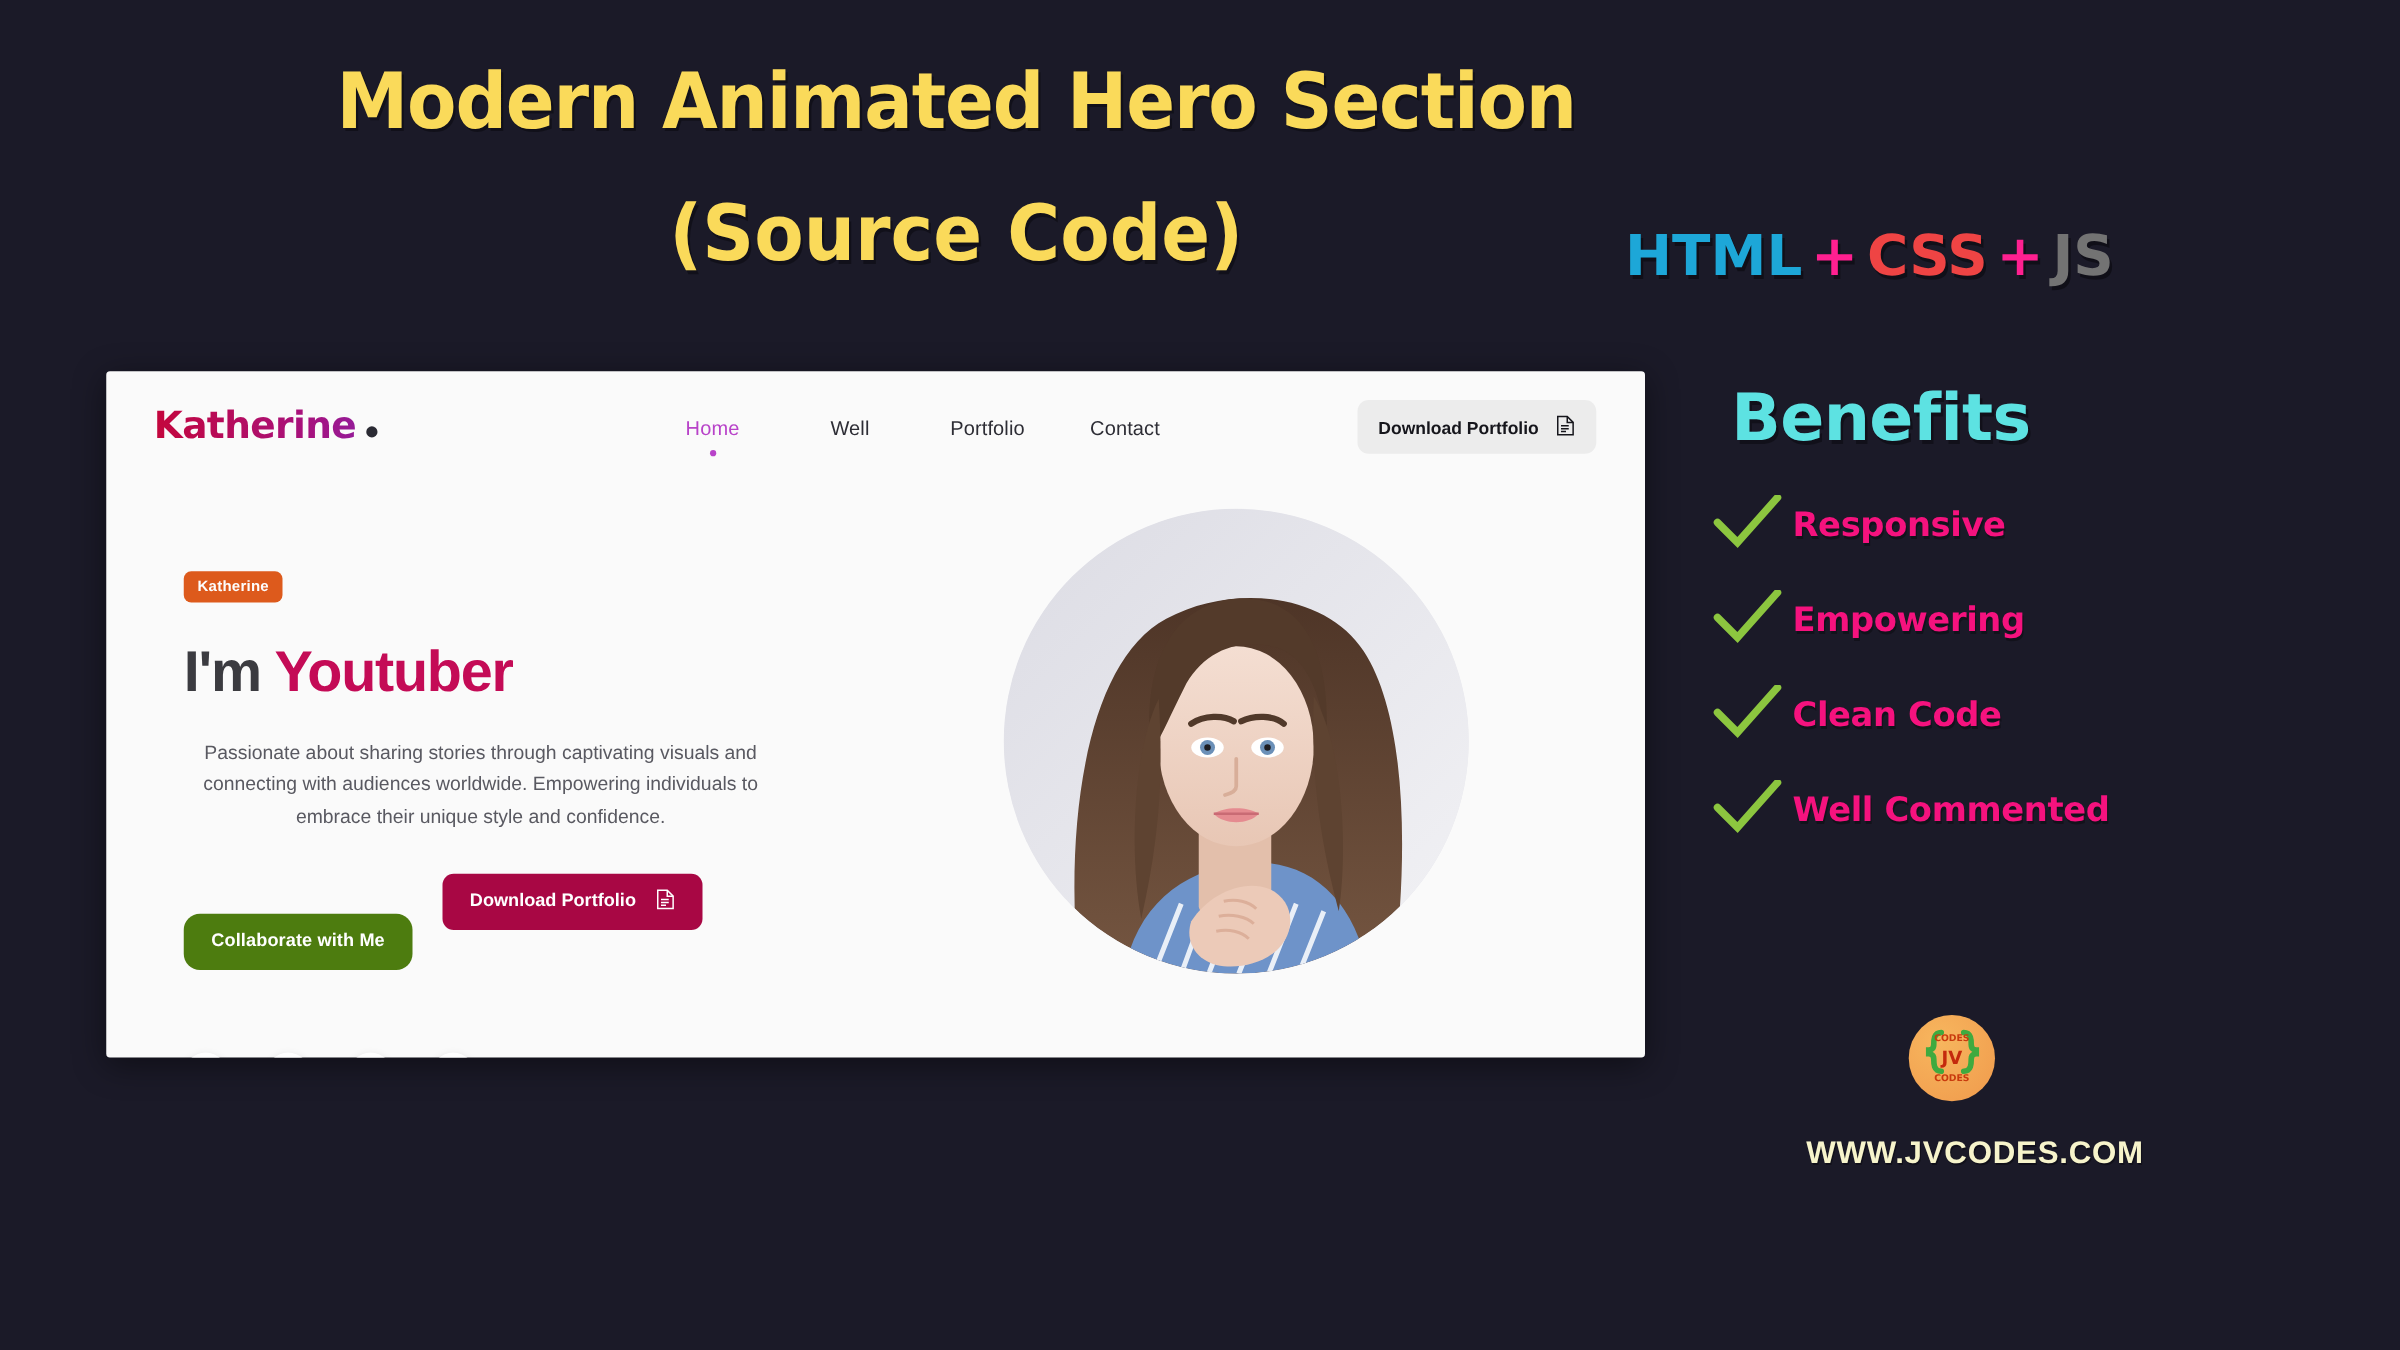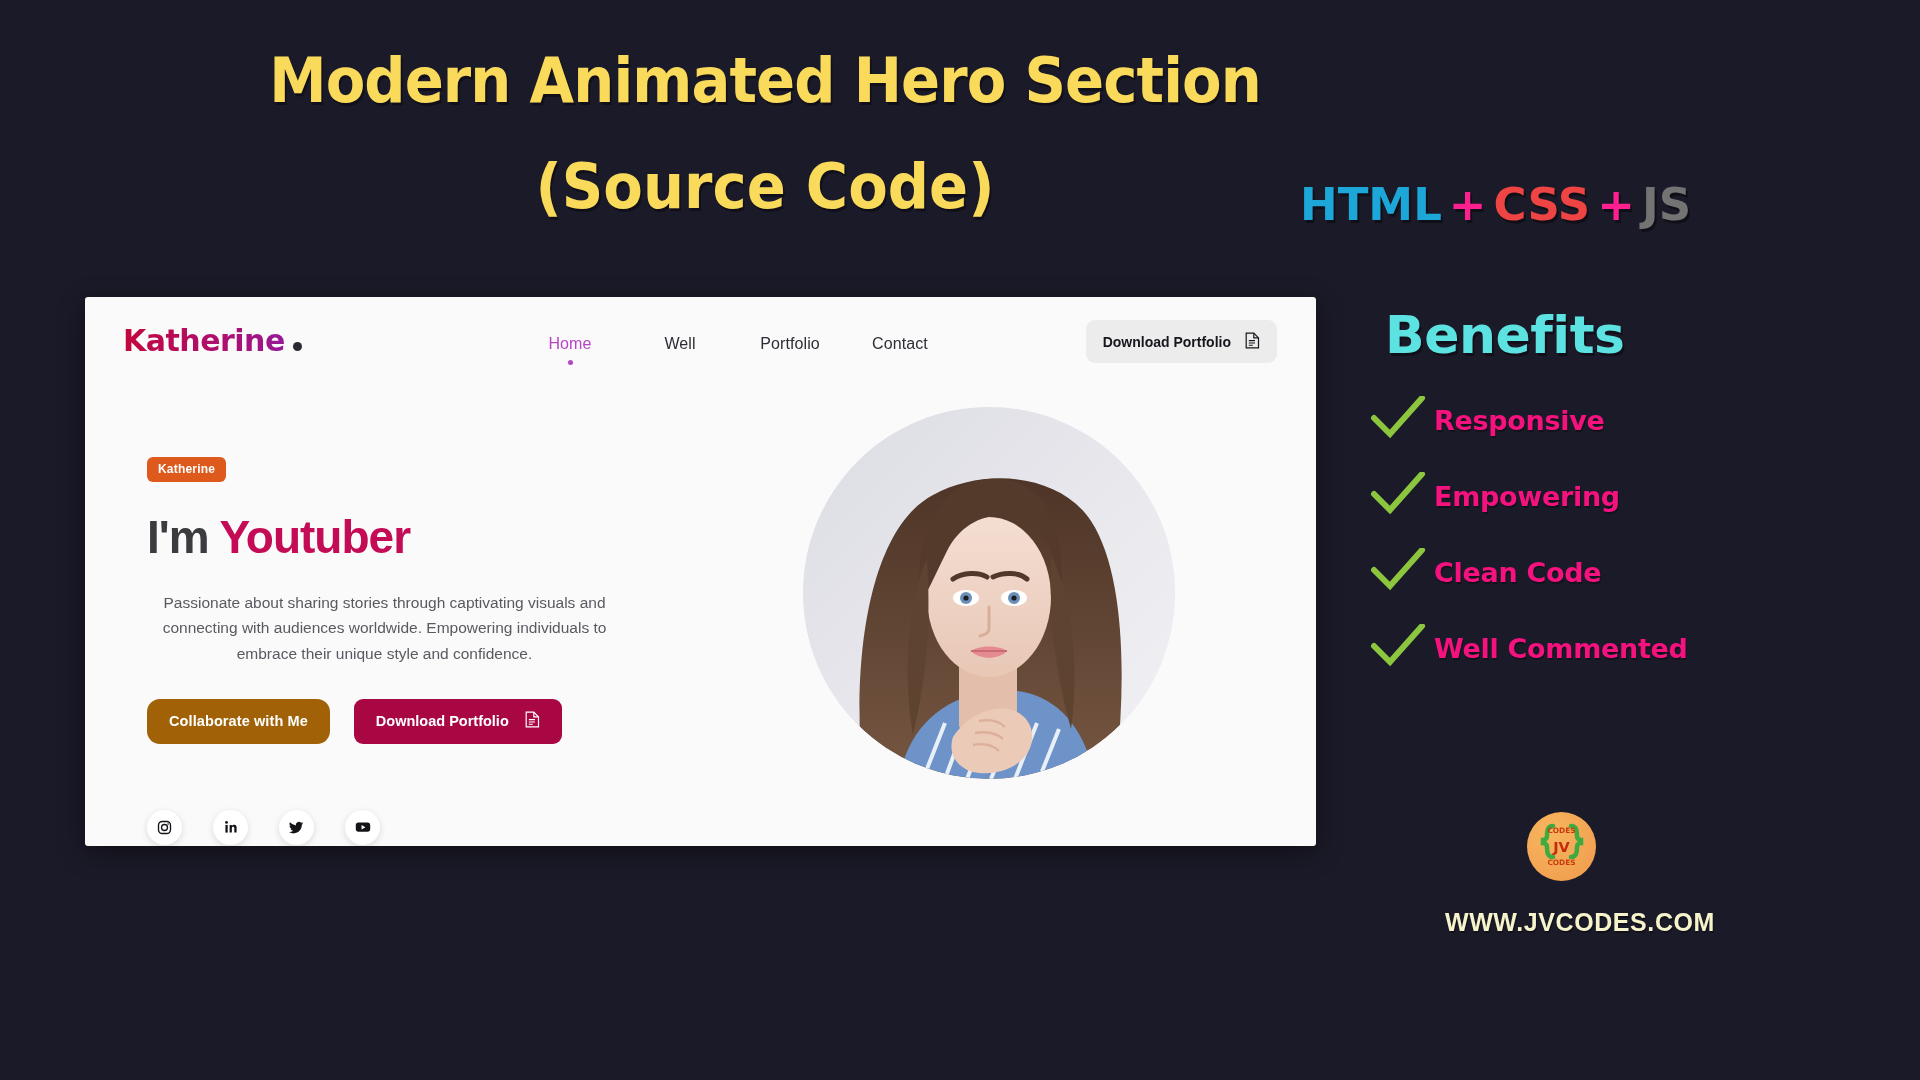--- a/index.html
+++ b/index.html
@@ -124,22 +124,22 @@
     font-size:15.5px; line-height:1.63; color:#595961;text-align:center;
   }
   #hero-buttons { margin-top:33px; display:flex; gap:24px; }
   .btn {
     border:none; cursor:pointer; color:#fff;
     font-weight:bold; font-size:14.5px;
     display:flex; align-items:center; justify-content:center;
     font-family:"Liberation Sans", sans-serif;
   }
   #btn-collab {
-    background:#a16207; border-radius:13px;
-    height:45px; padding:0 22px; letter-spacing:.1px;
+    background:#4d7c0f; border-radius:13px;
+    height:45px; padding:0 22px; letter-spacing:.1px;margin-top:32px;
   }
   #btn-download {
     background:#a80744; border-radius:9px;
     height:45px; padding:0 22px; gap:16px;
   }
   #socials { margin-top:66px; display:flex; gap:31px; }
   .social {
     width:35px; height:35px; border-radius:50%;
     background:#ffffff; box-shadow:0 2px 7px rgba(0,0,0,.13);
     display:flex; align-items:center; justify-content:center;

